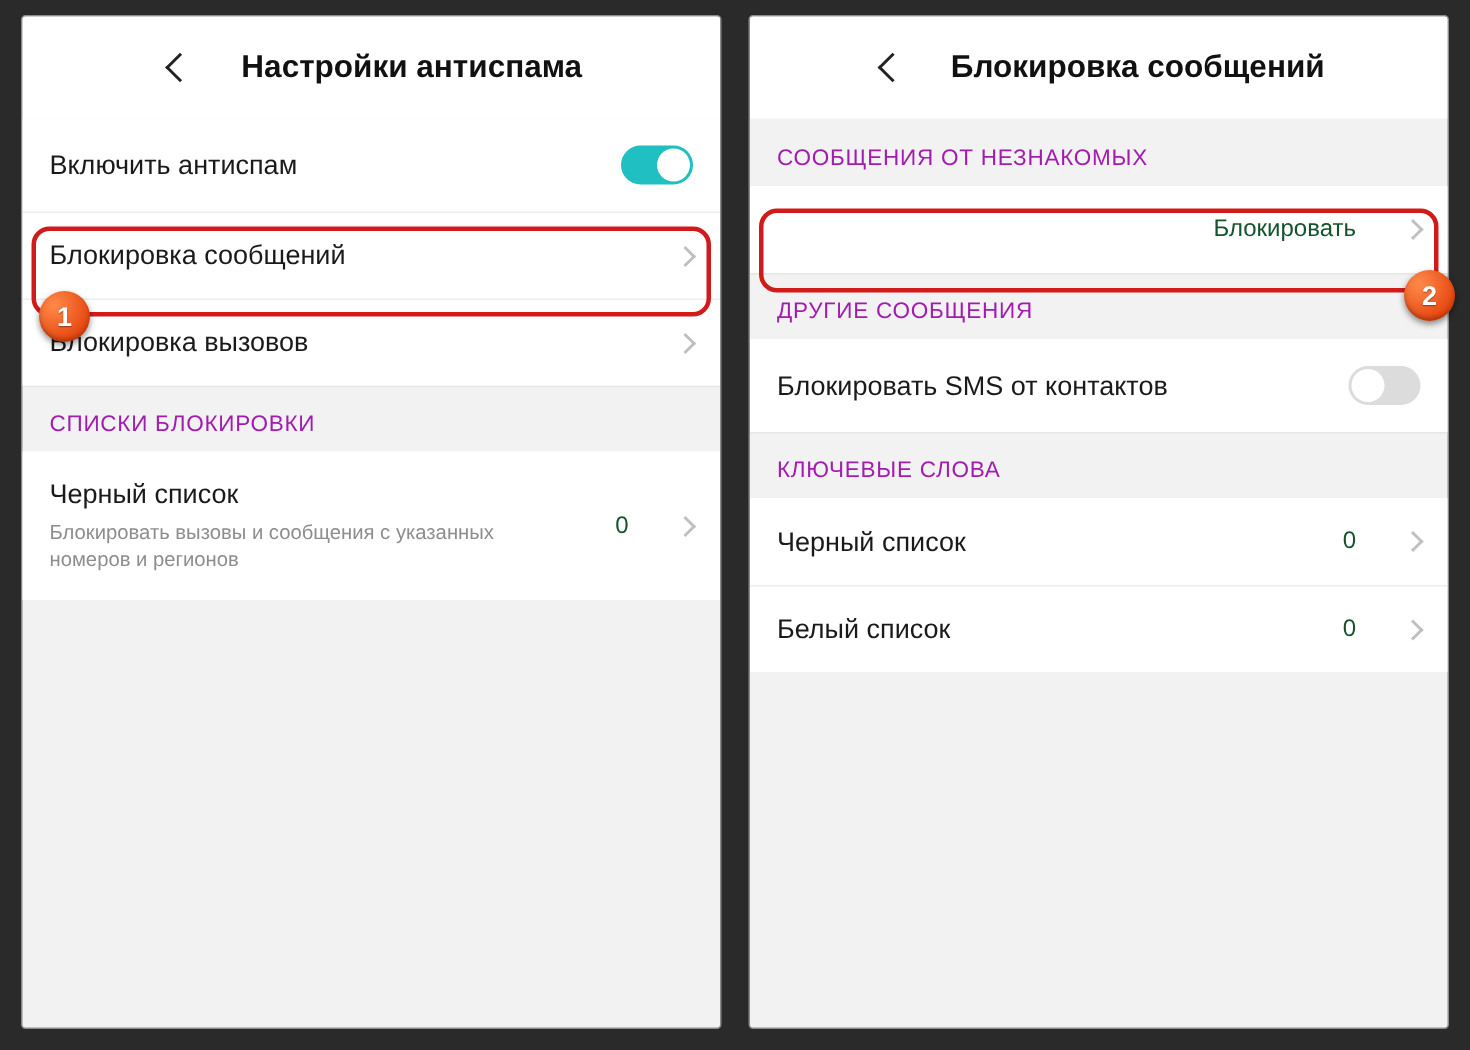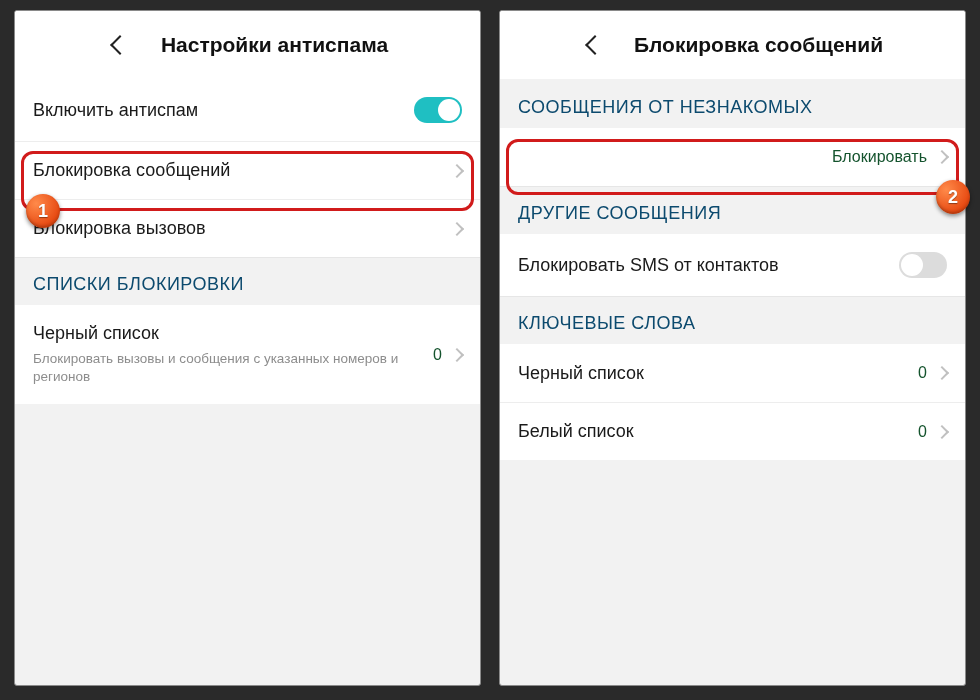--- a/index.html
+++ b/index.html
@@ -50,35 +50,36 @@
   .title {
     font-size: 21px;
     font-weight: 600;
     color: #111;
     white-space: nowrap;
   }
   .title-1 { margin-left: 28px; }
   .title-2 { margin-left: 26px; }
   .section-header {
     padding: 16px 18px 10px 18px;
-    font-size: 18px;
+    font-size: 15px;
     letter-spacing: 0.5px;
-    color: #0c4a6e;
+    color: #a21caf;
     text-transform: uppercase;
     border-top: 1px solid #e6e6e6;
   }
   .section-header.first { border-top: none; padding-top: 18px; }
   .row {
     background: #fff;
     padding: 18px 18px;
     display: flex;
     align-items: center;
     position: relative;
     min-height: 58px;
     border-top: 1px solid #ededed;
+    gap: 23px;
   }
   .row:first-of-type { border-top: none; }
   .group { background: #fff; }
   .row .label {
     font-size: 18px;
     color: #1a1a1a;
     flex: none;
   }
   .row .sub {
     font-size: 13.5px;

